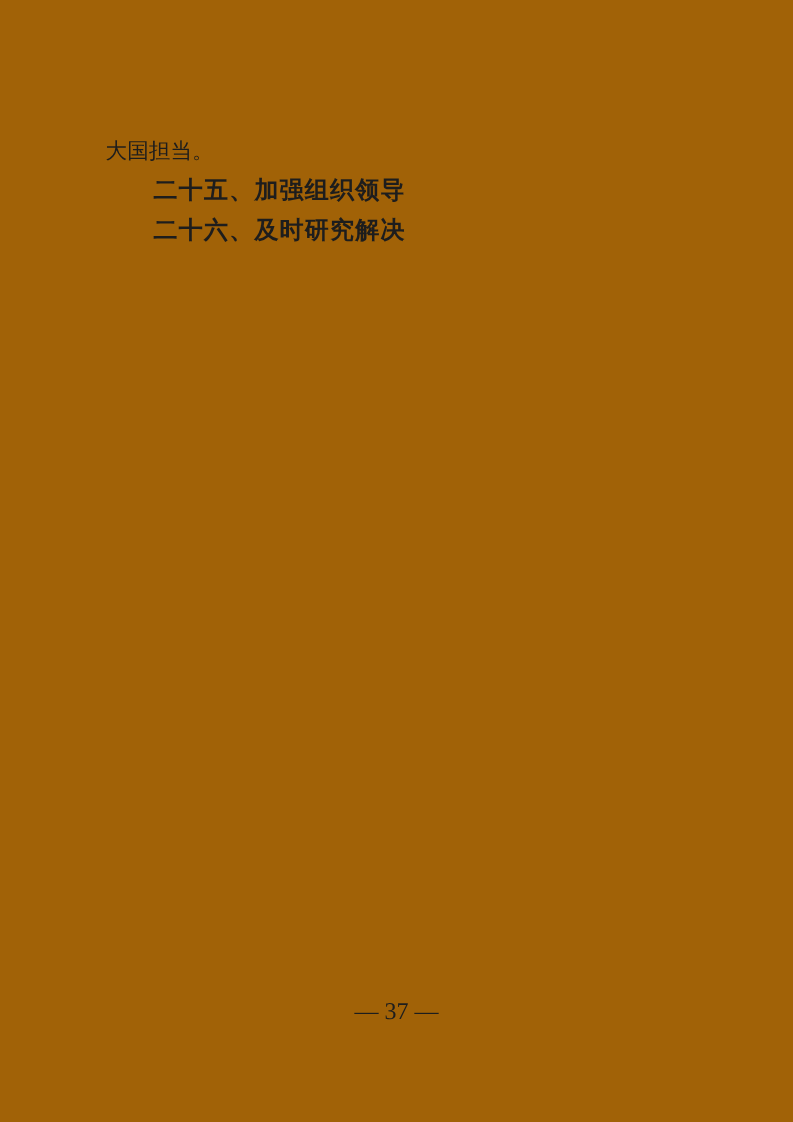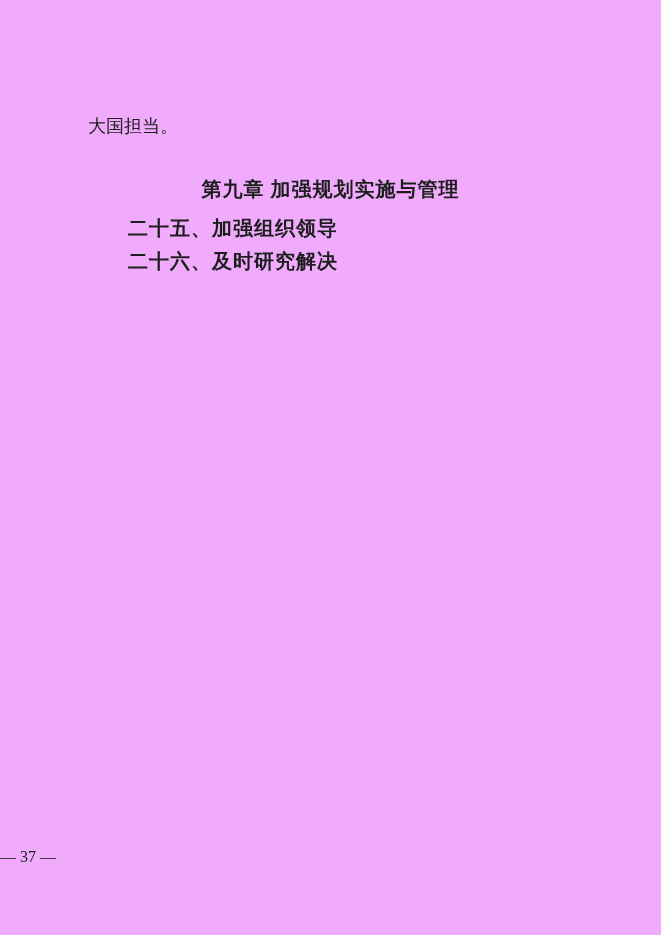--- a/index.html
+++ b/index.html
@@ -5,21 +5,21 @@
   html, body {
     margin: 0;
     padding: 0;
     background: #ffffff;
   }
   .page {
     position: relative;
     width: 661px;
     height: 935px;
     box-sizing: border-box;
-    background: #f0abfc;
+    background: #a16207;
     color: #1d1d1d;
     padding: 110px 88px 0 88px;
     font-family: "Liberation Serif", "DejaVu Serif", serif;
     overflow: hidden;
   }
   .body-text {
     margin: 0;
     font-size: 18px;
     line-height: 33px;
     text-align: justify;
@@ -41,34 +41,34 @@
     font-size: 20px;
     line-height: 33px;
     font-weight: bold;
     font-family: "Liberation Sans", "DejaVu Sans", sans-serif;
     text-indent: 2em;
     letter-spacing: 1px;
   }
   .footer {
     position: absolute;
     left: 0;
-    bottom: 68px;
+    bottom: 82px;
     width: 100%;
-    font-size: 16px;
+    text-align: center;
+    font-size: 20px;
     line-height: 20px;
   }
 </style>
 </head>
 <body>
 
 <div class="page">
 
   <p class="body-text">大国担当。</p>
 
-  <h1 class="chapter-title">第九章 加强规划实施与管理</h1>
 
 
   <h2 class="section-heading">二十五、加强组织领导</h2>
 
 
   <h2 class="section-heading">二十六、及时研究解决</h2>
 
 
   <div class="footer">
     <span>— 37 —</span>

